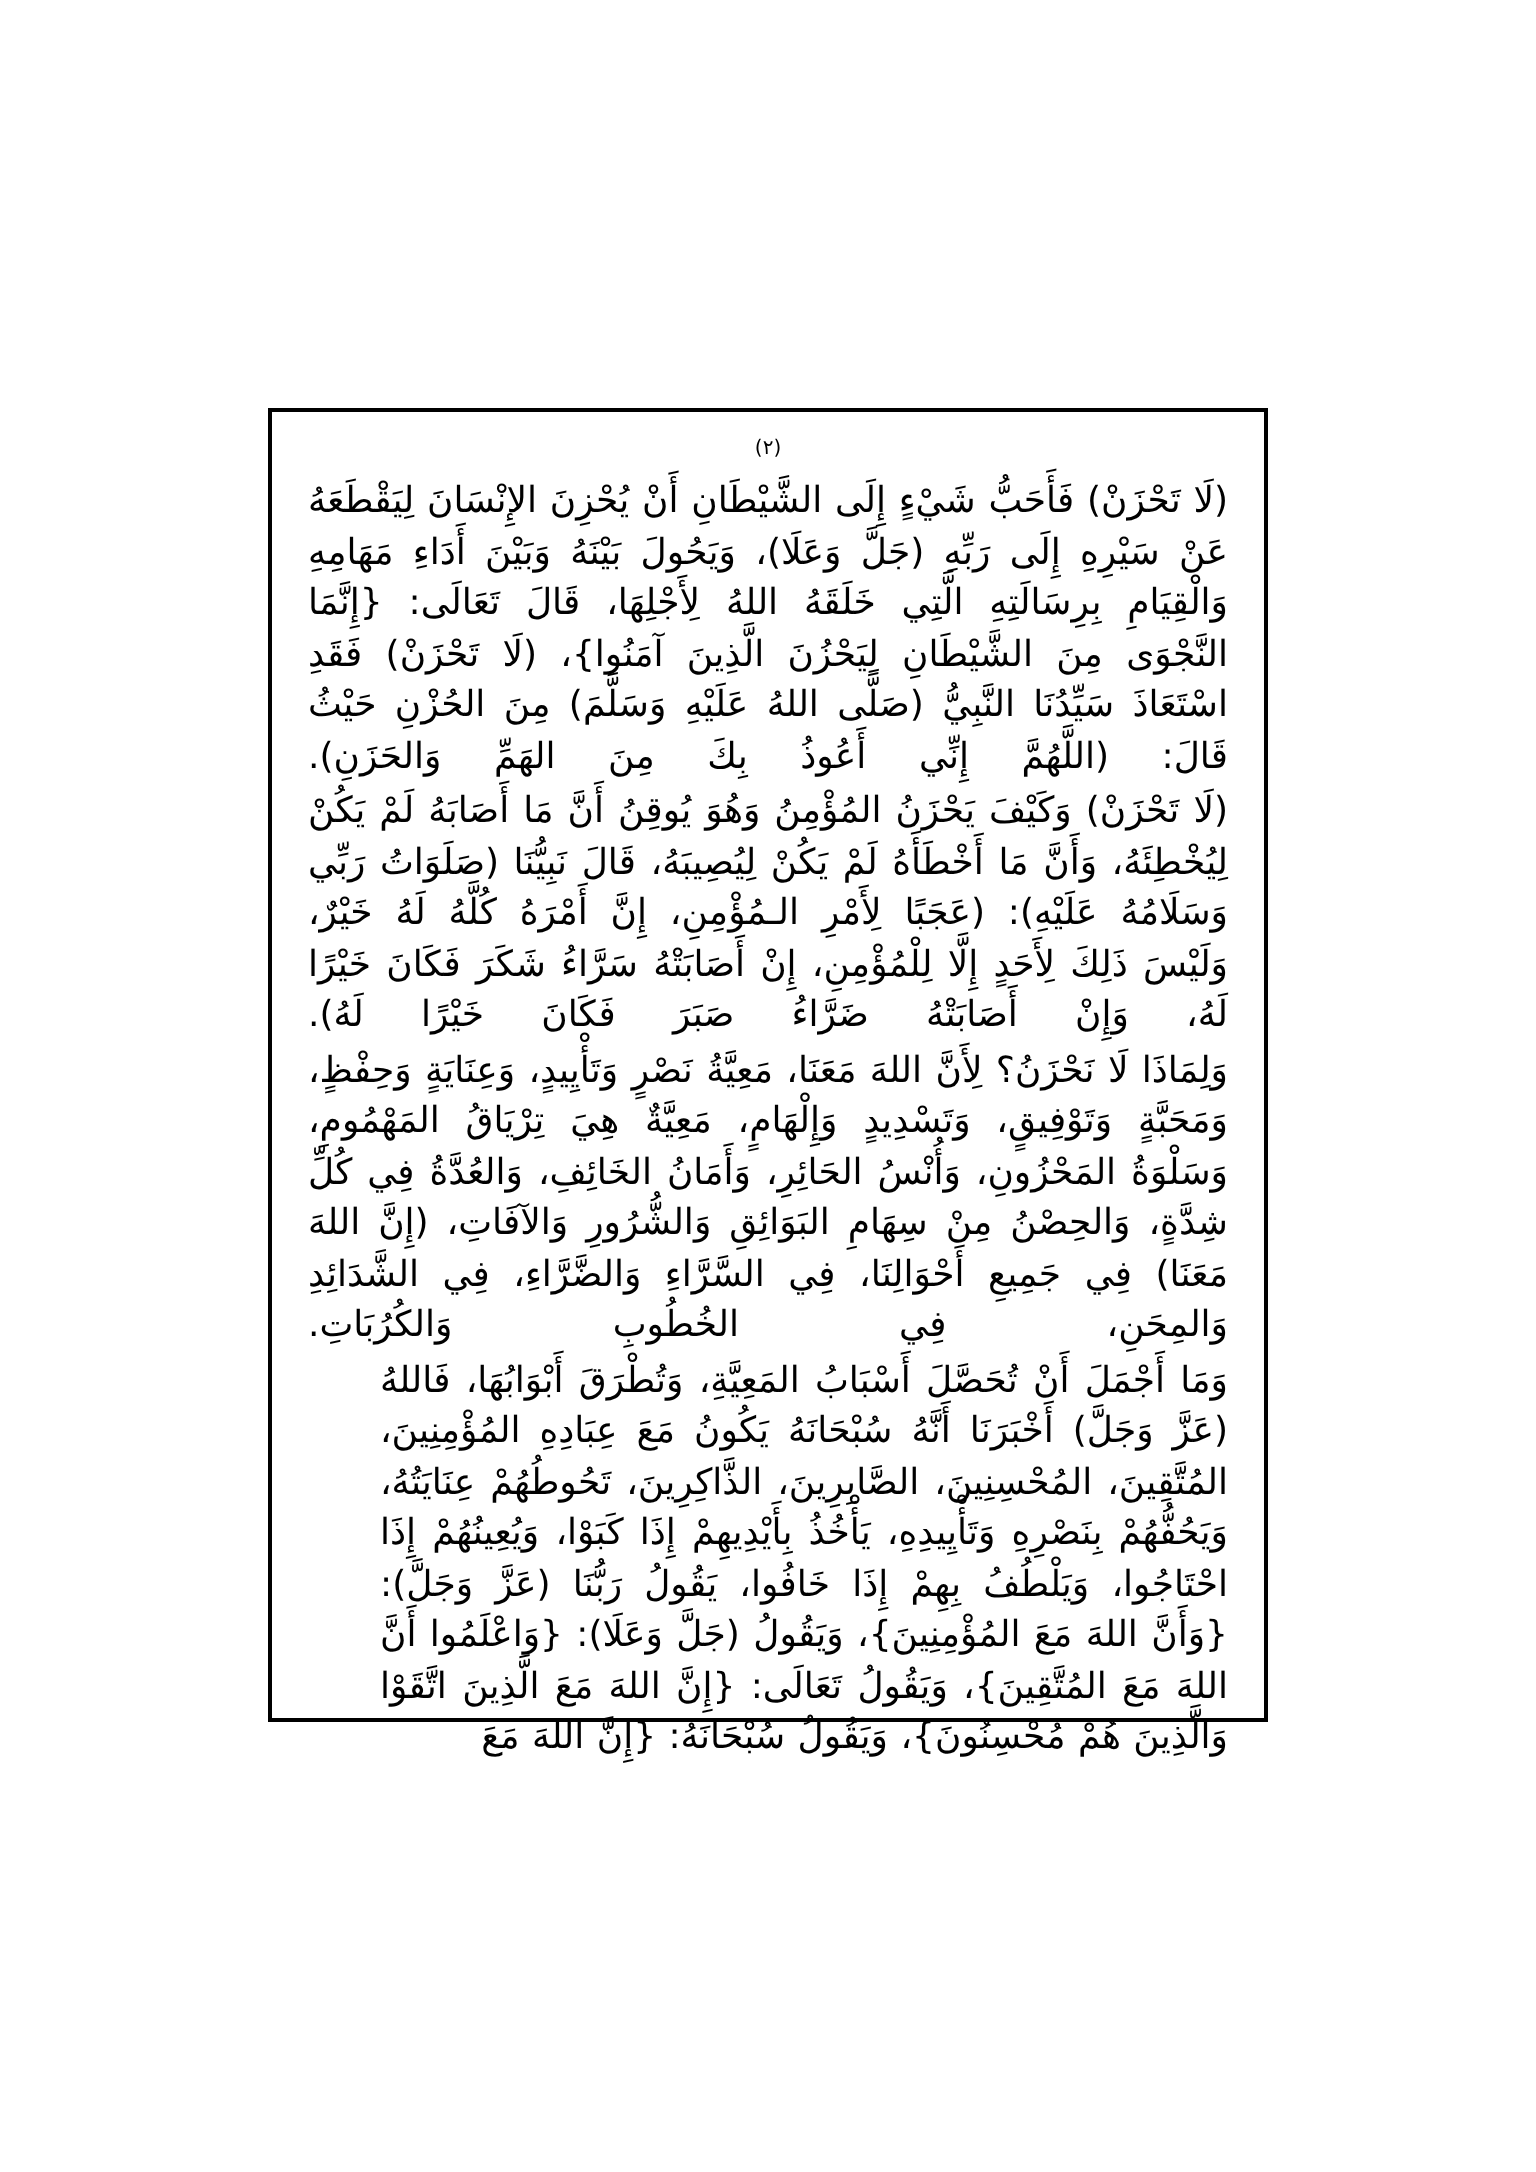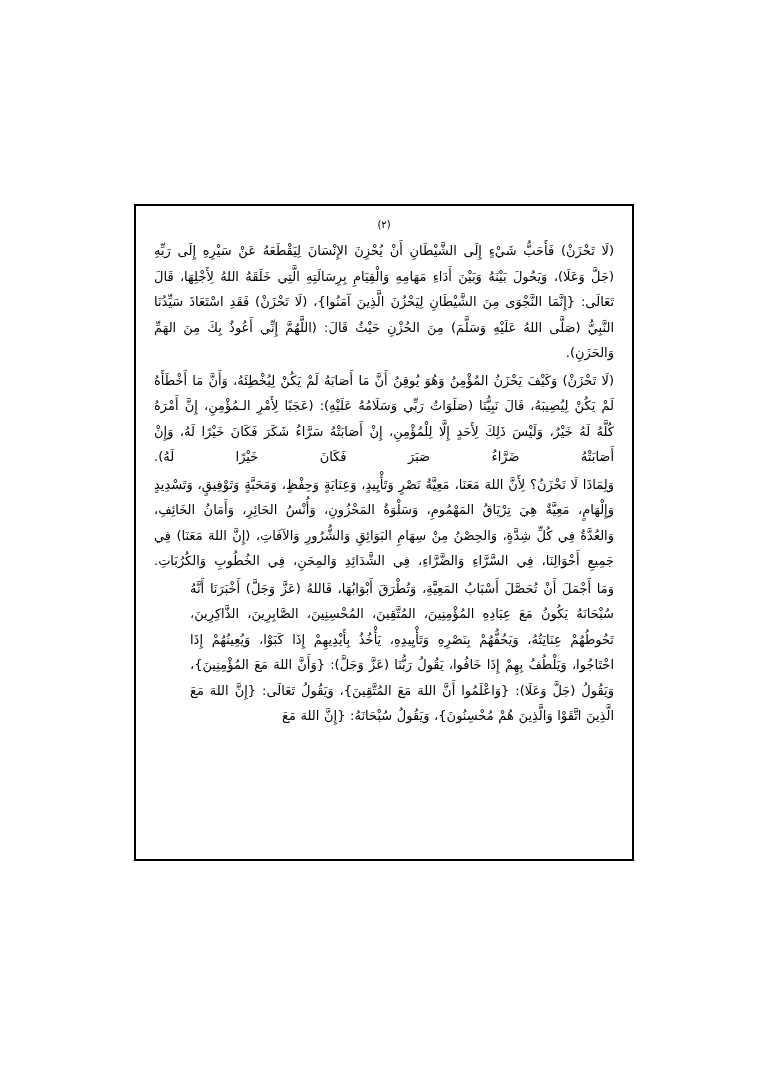--- a/index.html
+++ b/index.html
@@ -39,21 +39,21 @@
     font-size: 10px;
     line-height: 14px;
     direction: rtl;
     margin: 0 0 6px 0;
     letter-spacing: 0.5px;
   }
   .para {
     direction: rtl;
     text-align: justify;
     text-align-last: justify;
-    font-size: 13px;
+    font-size: 18px;
     line-height: 25.5px;
     margin: 0 0 2px 0;
     word-spacing: 0.5px;
     font-family: "DejaVu Sans", "Liberation Sans", sans-serif;
   }
   .para:last-child {
     text-align-last: right;
     margin-left: 36px;
   }
 </style>

